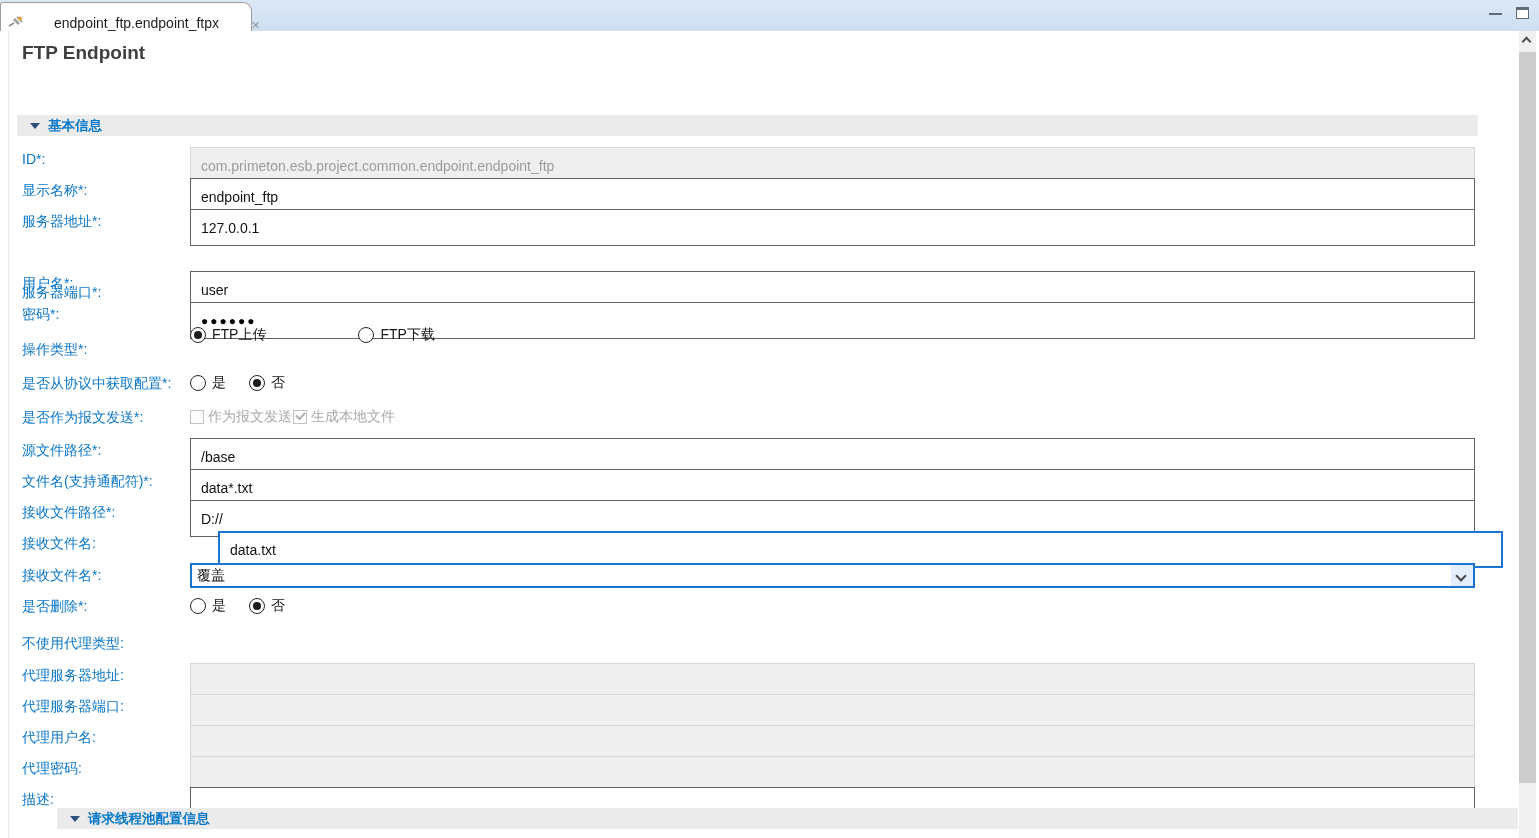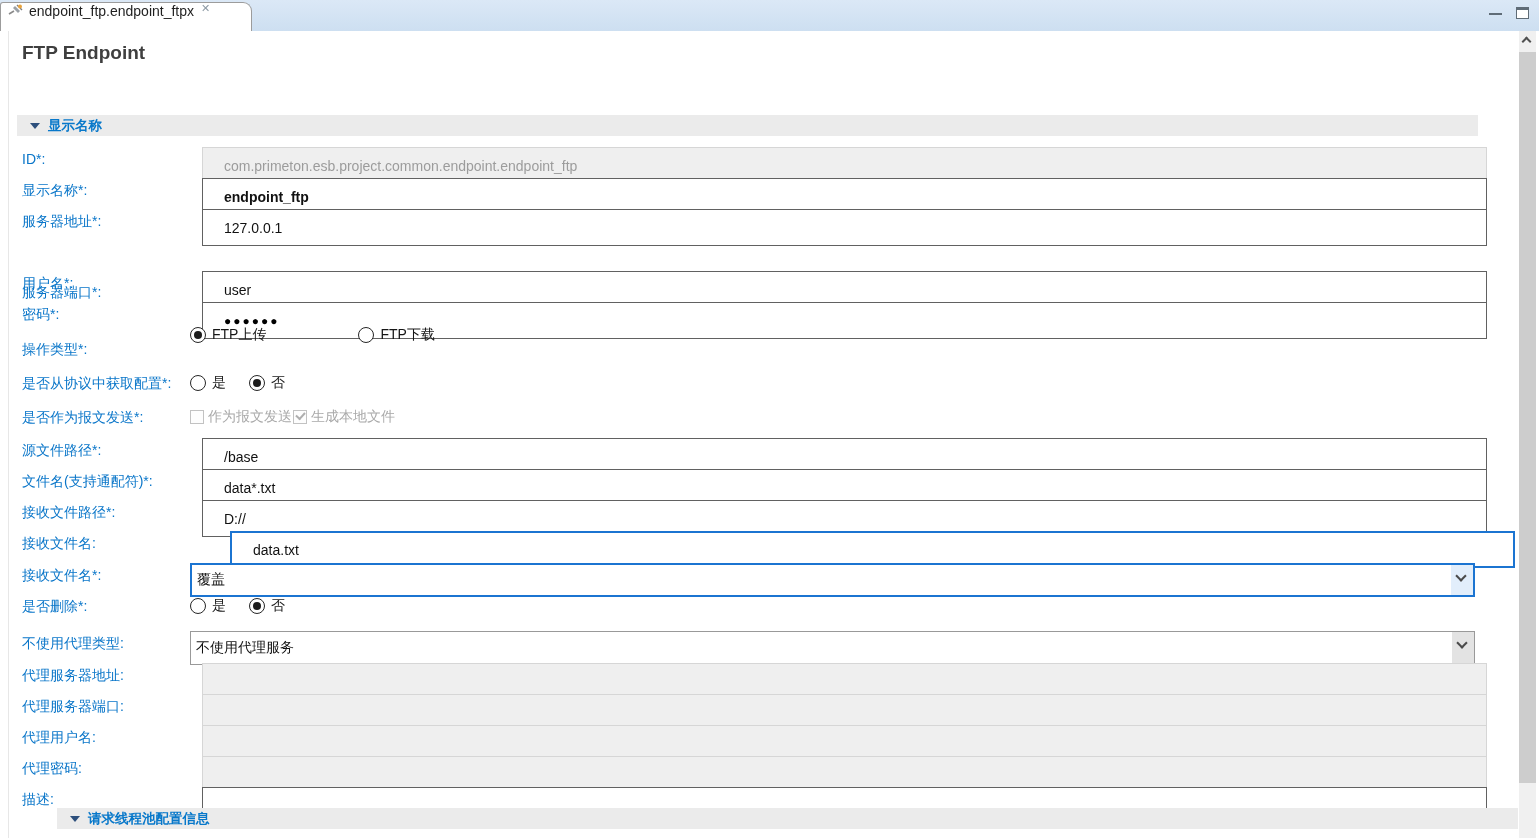--- a/index.html
+++ b/index.html
@@ -4,21 +4,21 @@
 <style>
   * { margin:0; padding:0; box-sizing:border-box; }
   html,body { width:1539px; height:838px; overflow:hidden; background:#fff;
               font-family:"Liberation Sans","DejaVu Sans",sans-serif; }
 
   
   .tabstrip { position:absolute; left:0; top:0; width:1539px; height:31px;
               background:linear-gradient(#dbe8f6,#cddff1); }
   .tab { position:absolute; left:0; top:2px; height:29px; width:252px;
          background:#fff; border:1px solid #9c9c9c; border-bottom:none;
-         border-radius:3px 9px 0 0; display:flex; align-items:flex-start; padding:0 8px 0 7px; }
+         border-radius:3px 9px 0 0; display:flex; align-items:flex-end; padding:0 8px 0 7px;gap:25px; }
   .tab-label { font-size:14px; color:#1e1e1e; margin:0 7px 0 5px; white-space:nowrap; }
   .tab-close { font-size:11px; color:#8d9aa5; font-weight:bold; cursor:default; line-height:11px; }
   .plug-icon { width:16px; height:16px; flex:0 0 16px; }
 
   .win-controls { position:absolute; right:10px; top:7px; display:flex; gap:14px; }
   .min-icon { width:13px; height:5px; border:2px solid #5f6c77; border-top:none; border-left:none; border-right:none; margin-top:3px; }
   .restore-icon { width:13px; height:12px; border:1px solid #5f6c77; border-top-width:3px; background:#fff; }
 
   
   .scrollbar { position:absolute; left:1519px; top:31px; width:17px; height:807px; background:#f0f0f0; }
@@ -33,29 +33,29 @@
   .page-title { position:absolute; left:22px; top:11px; font-size:19px; font-weight:bold; color:#3f3f3f; }
 
   .section-hdr { position:absolute; left:17px; width:1461px; height:21px; background:#ebebeb;
                  display:flex; align-items:center; }
   .tri-down { width:0; height:0; border-left:5px solid transparent; border-right:5px solid transparent;
               border-top:6px solid #2d4f7c; margin:0 8px 0 13px; }
   .section-title { font-size:13.5px; font-weight:bold; color:#0878ca; }
 
   .flabel { position:absolute; left:22px; font-size:14px; color:#0a76c9; white-space:nowrap; }
 
-  .tbox { position:absolute; left:202px; width:1285px; height:37px; border:1px solid #616161;
-          background:#fff; font-size:14px; color:#111; padding:0 21px;
+  .tbox { position:absolute; left:190px; width:1285px; height:37px; border:1px solid #616161;
+          background:#fff; font-size:14px; color:#111; padding:0 10px;
           font-family:"Liberation Sans","DejaVu Sans",sans-serif; outline:none; }
   .tbox.disabled { background:#efefef; border:1px solid #d6d6d6; color:#9c9c9c; }
   .tbox.focusblue { border:2px solid #1b74d1; }
   .tbox.pw { font-size:12px; letter-spacing:2px; color:#000; }
 
   
-  .combo { position:absolute; left:190px; width:1285px; height:34px; background:#fff;
+  .combo { position:absolute; left:190px; width:1285px; height:25px; background:#fff;
            border:1px solid #999; display:flex; align-items:center; }
   .combo .ctext { font-size:14px; color:#111; padding-left:5px; flex:1; }
   .combo .cbtn { width:22px; height:100%; background:#e3e3e3; position:relative; }
   .combo.focusblue { border:2px solid #1b74d1; }
   .combo.focusblue .cbtn { background:#e2eefb; }
   .cbtn .chev { position:absolute; left:6px; top:7px; width:8px; height:8px;
                 border-right:2px solid #4a4a4a; border-bottom:2px solid #4a4a4a; transform:rotate(45deg); }
 
   
   .radio-row { position:absolute; left:190px; height:17px; display:flex; align-items:center; }
@@ -99,28 +99,28 @@
     </div>
   <div class="sb-thumb"></div>
 </div>
 
 <div class="content">
   <div class="left-rule"></div>
   <div class="page-title">FTP Endpoint</div>
 
   <div class="section-hdr" style="top:84px;">
     <div class="tri-down"></div>
-    <span class="section-title">显示名称</span>
+    <span class="section-title">基本信息</span>
   </div>
 
   <div class="flabel" style="top:120px;">ID*:</div>
   <input class="tbox disabled" style="top: 116px;" readonly="" value="com.primeton.esb.project.common.endpoint.endpoint_ftp">
 
   <div class="flabel" style="top:151px;">显示名称*:</div>
-  <input class="tbox" style="top: 147px; font-weight: bold;" value="endpoint_ftp">
+  <input class="tbox" style="top: 147px;" value="endpoint_ftp">
 
   <div class="flabel" style="top:182px;">服务器地址*:</div>
   <input class="tbox" style="top: 178px;" value="127.0.0.1">
 
   <div class="flabel" style="top:213px;margin-top:40px;">服务器端口*:</div>
 
   <div class="flabel" style="top:244px;">用户名*:</div>
   <input class="tbox" style="top: 240px;" value="user">
 
   <div class="flabel" style="top:275px;">密码*:</div>
@@ -176,26 +176,20 @@
   <div class="flabel" style="top:567px;">是否删除*:</div>
   <div class="radio-row" style="top:566px;">
     <span class="radio"></span>
     <span class="radio-label">是</span>
     <span style="width:23px;"></span>
     <span class="radio sel"></span>
     <span class="radio-label">否</span>
   </div>
 
   <div class="flabel" style="top:604px;">不使用代理类型:</div>
-  <div class="combo" style="top:600px;">
-    <span class="ctext">不使用代理服务</span>
-    <span class="cbtn">
-        <span class="chev"></span>
-      </span>
-  </div>
 
   <div class="flabel" style="top:636px;">代理服务器地址:</div>
   <input class="tbox disabled" style="top: 632px;" readonly="" value="">
 
   <div class="flabel" style="top:667px;">代理服务器端口:</div>
   <input class="tbox disabled" style="top: 663px;" readonly="" value="">
 
   <div class="flabel" style="top:698px;">代理用户名:</div>
   <input class="tbox disabled" style="top: 694px;" readonly="" value="">
 

